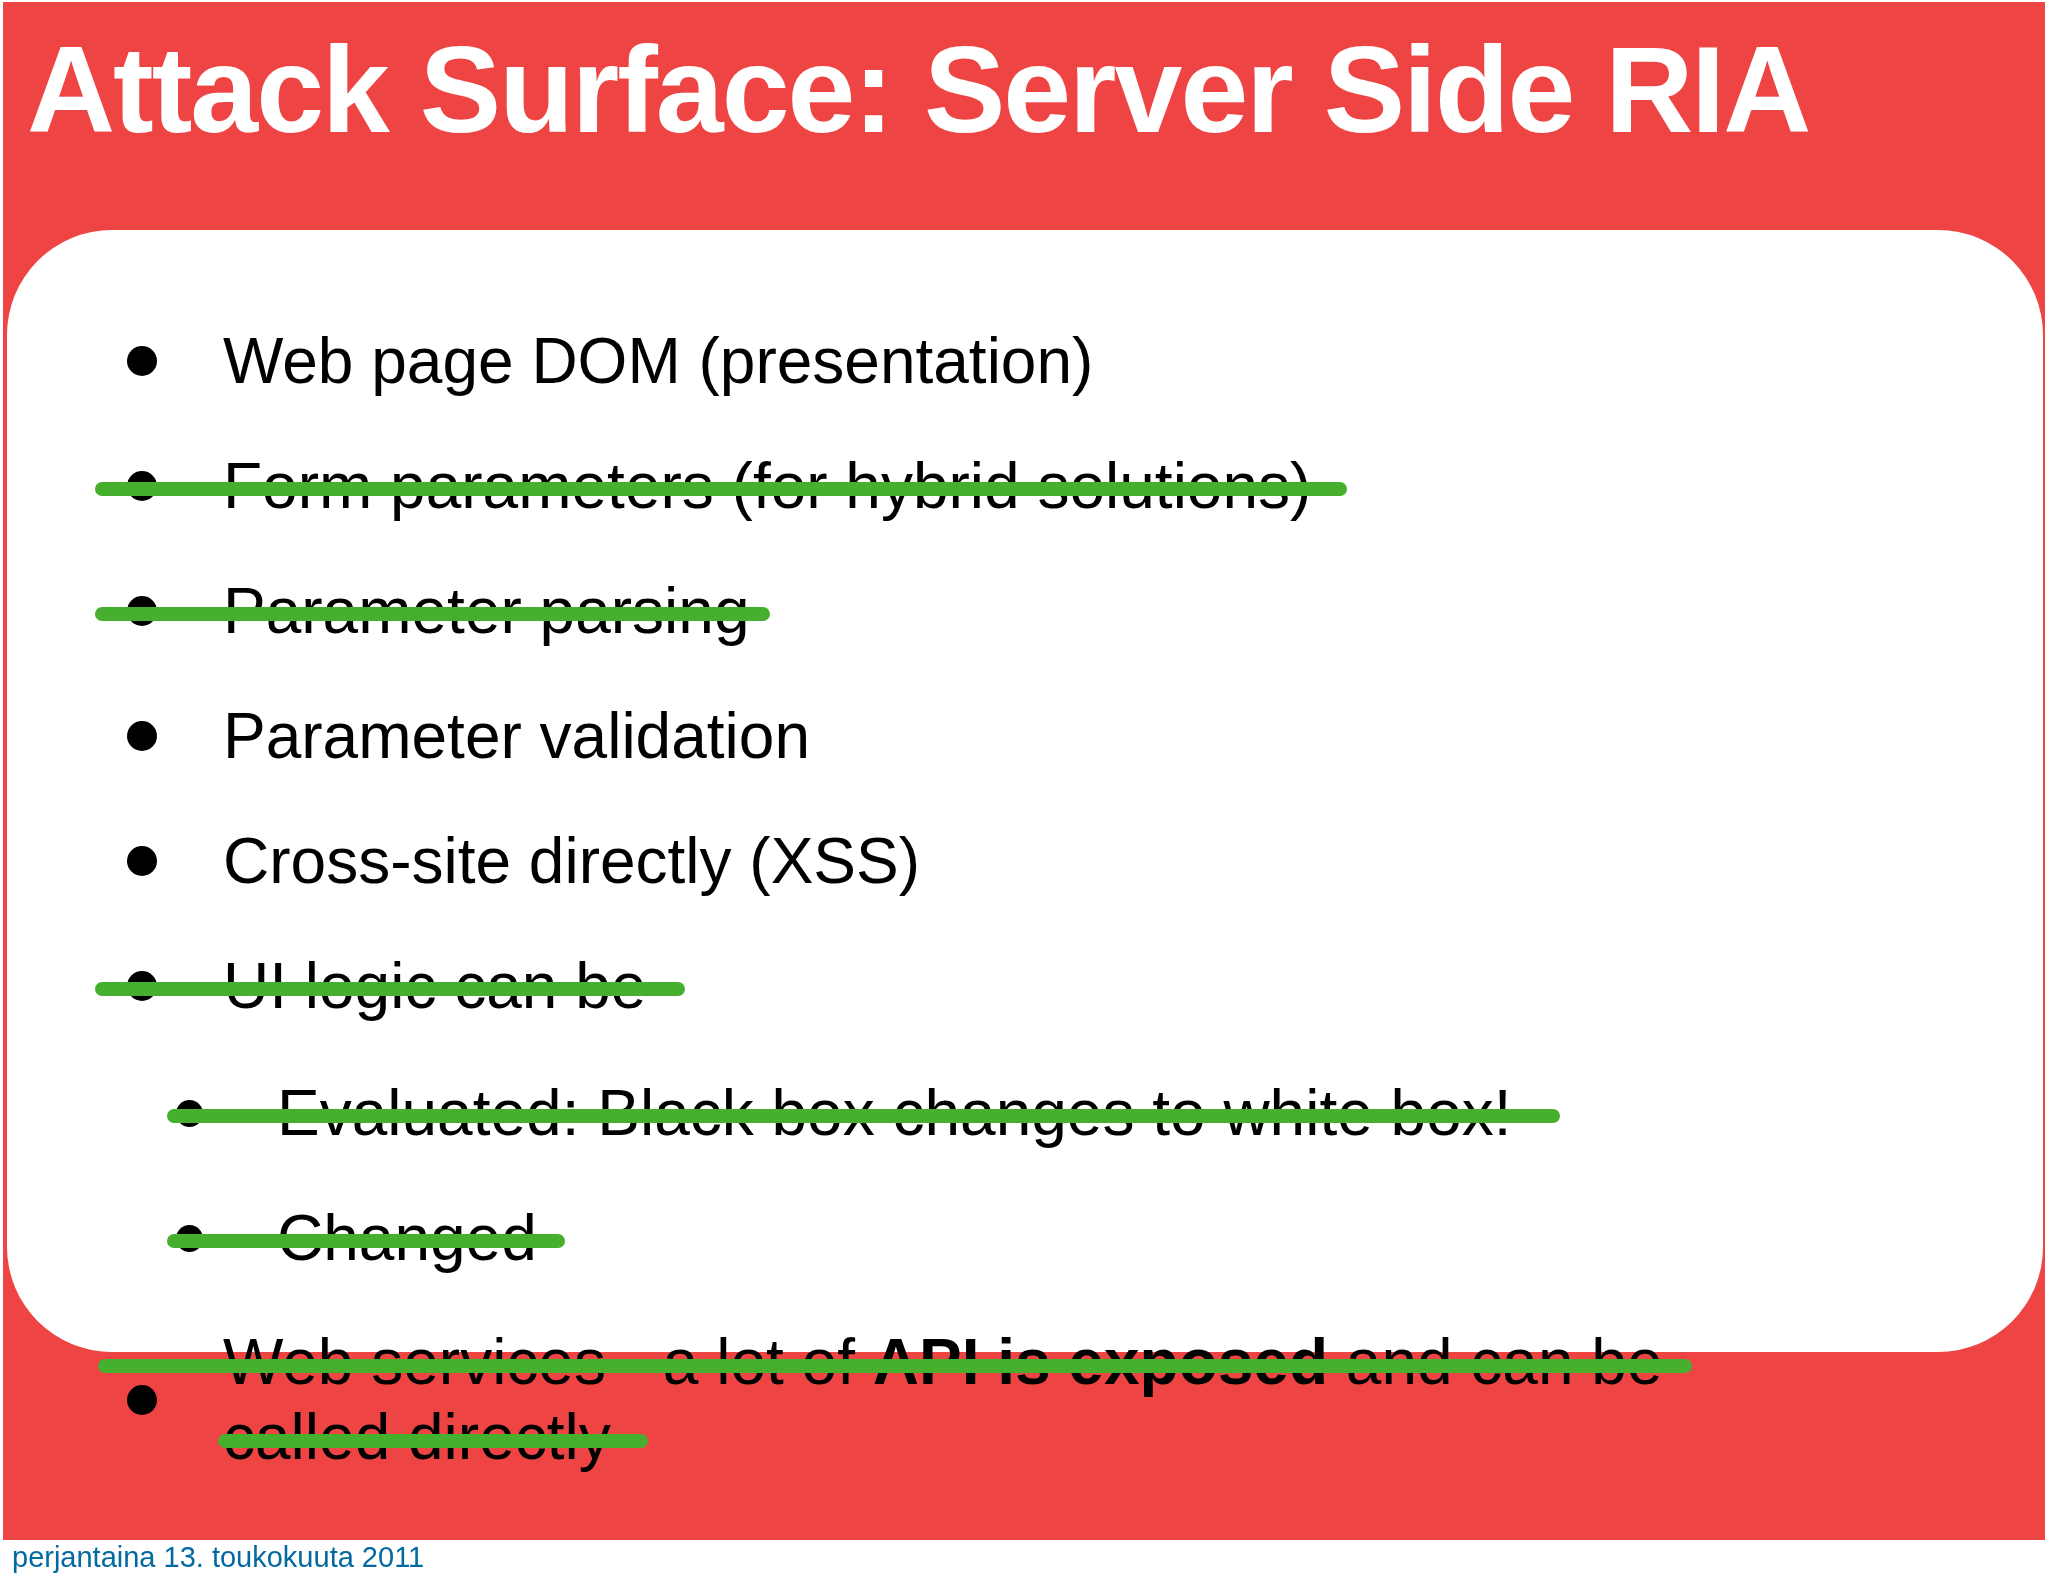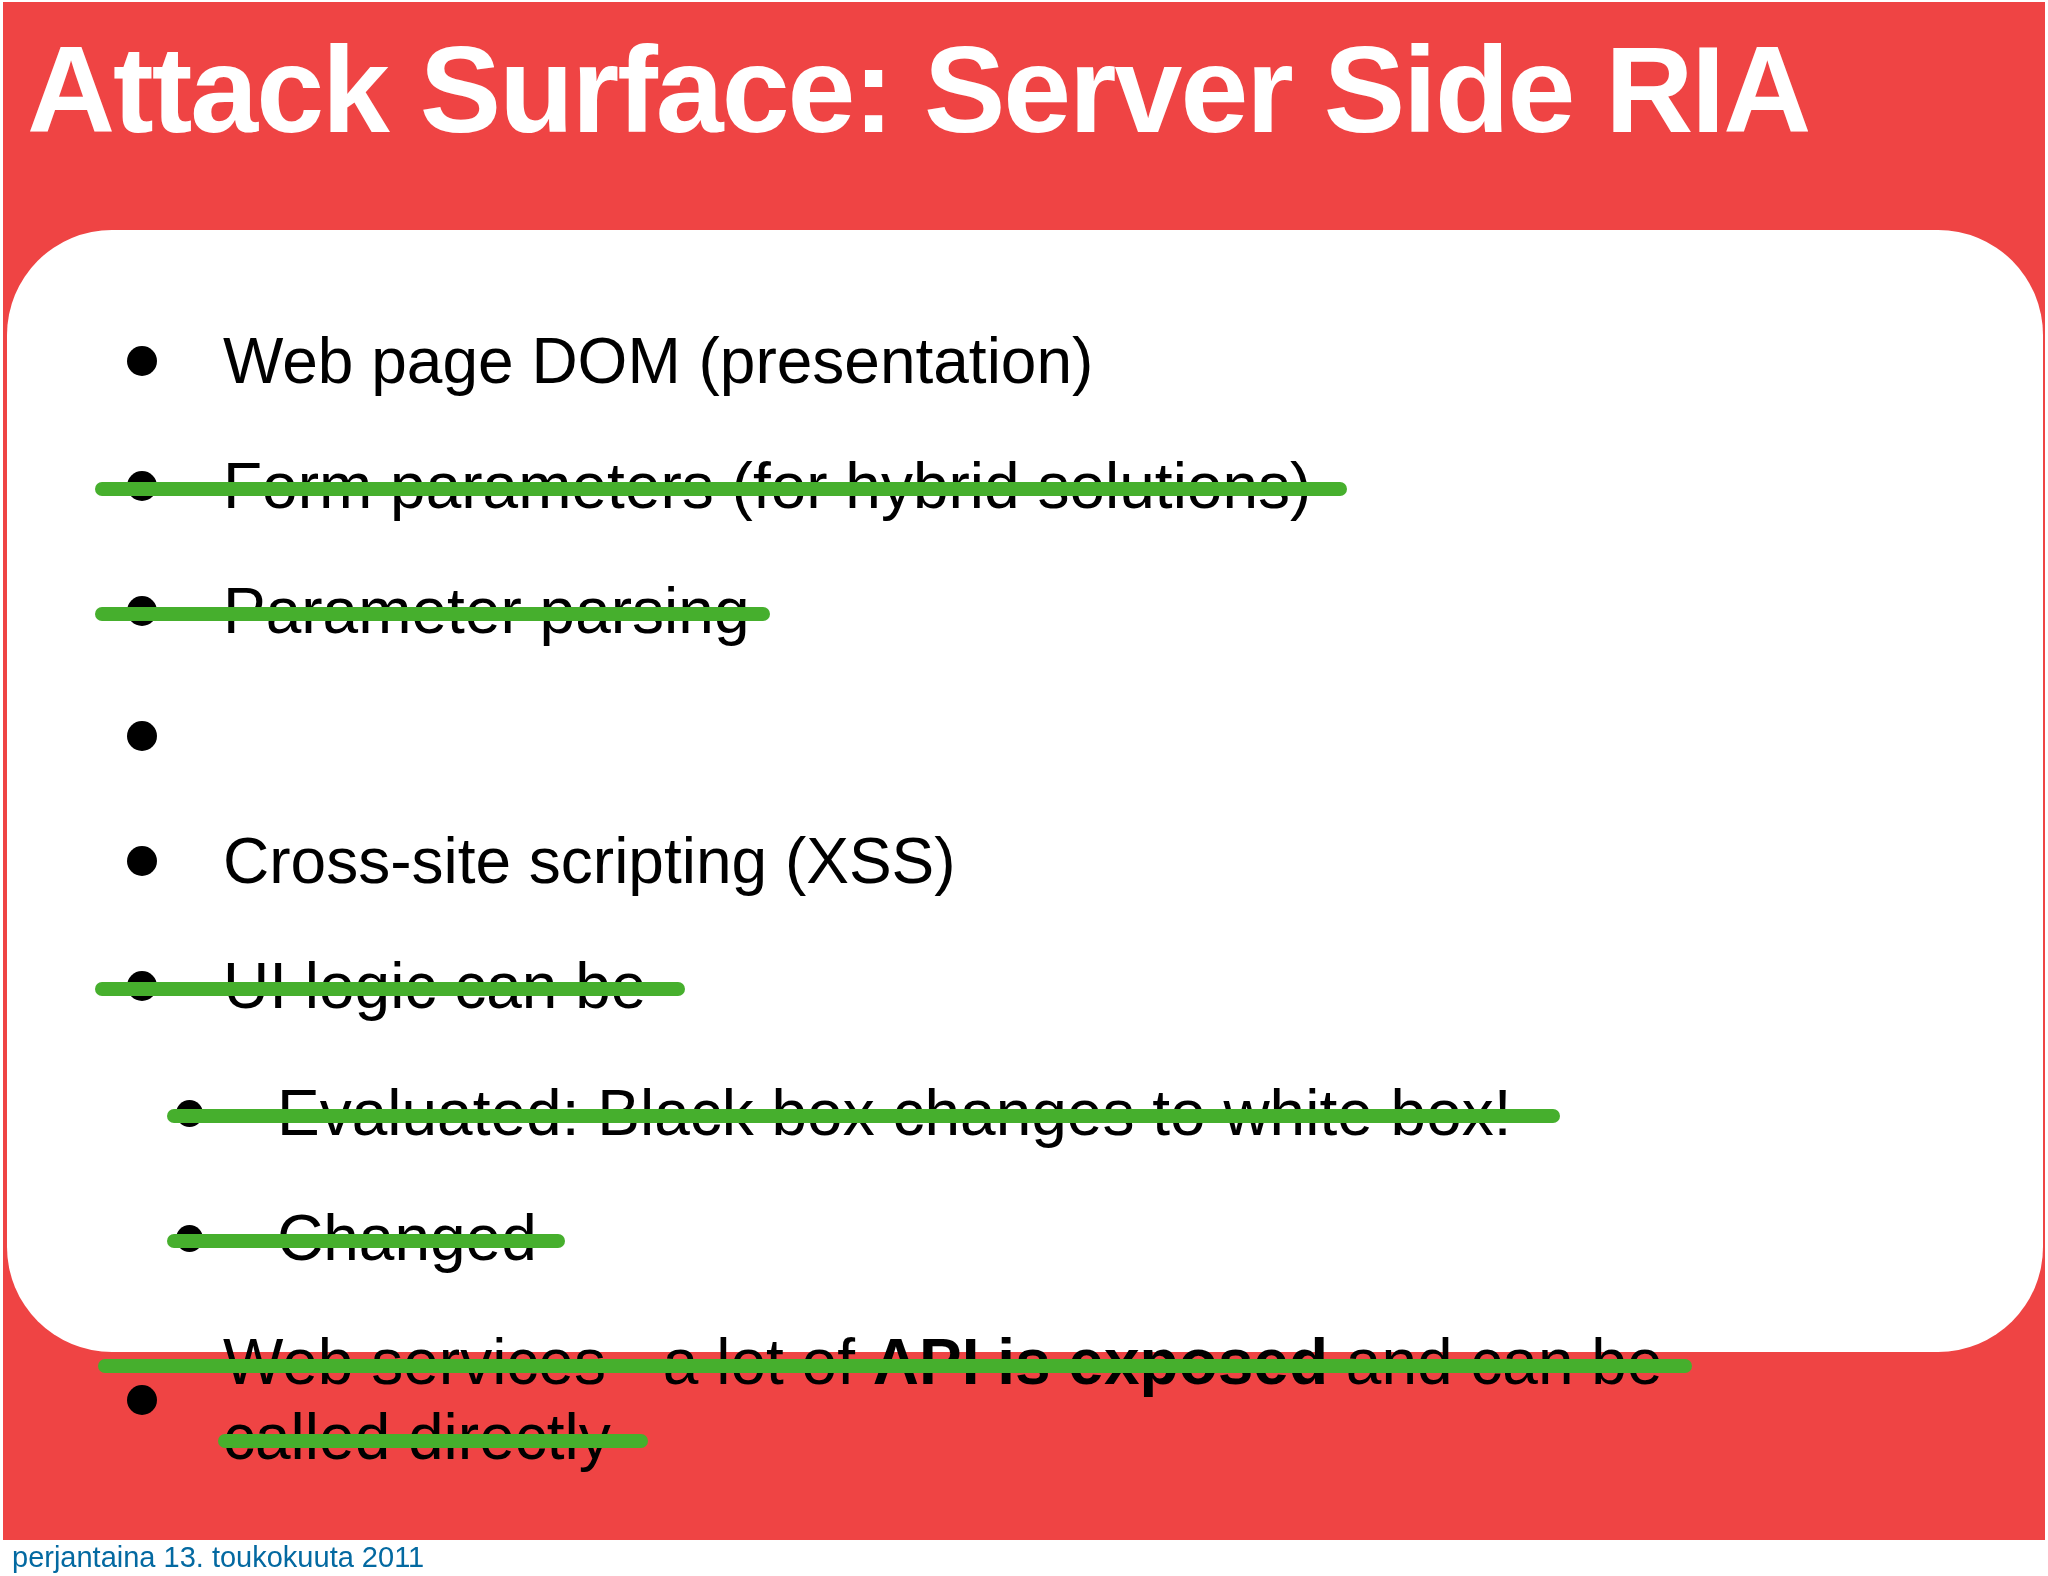--- a/index.html
+++ b/index.html
@@ -63,25 +63,26 @@
       <span class="txt">Form parameters (for hybrid solutions)</span>
     </div>
 
     <div class="row" style="top:343px">
       <span class="dot"></span>
       <span class="txt">Parameter parsing</span>
     </div>
 
     <div class="row" style="top:468px">
       <span class="dot"></span>
+      <span class="txt">Parameter validation</span>
     </div>
 
     <div class="row" style="top:593px">
       <span class="dot"></span>
-      <span class="txt">Cross-site scripting (XSS)</span>
+      <span class="txt">Cross-site directly (XSS)</span>
     </div>
 
     <div class="row" style="top:718px">
       <span class="dot"></span>
       <span class="txt">UI logic can be</span>
     </div>
 
     <div class="row lvl2" style="top:845px">
       <span class="dot"></span>
       <span class="txt">Evaluated: Black box changes to white box!</span>

